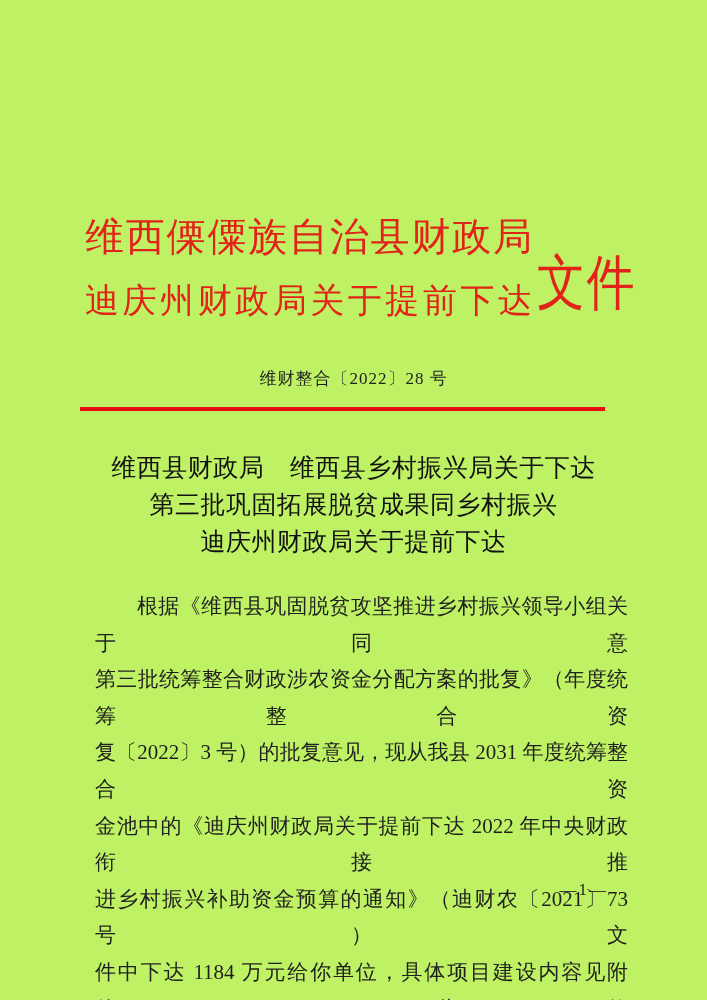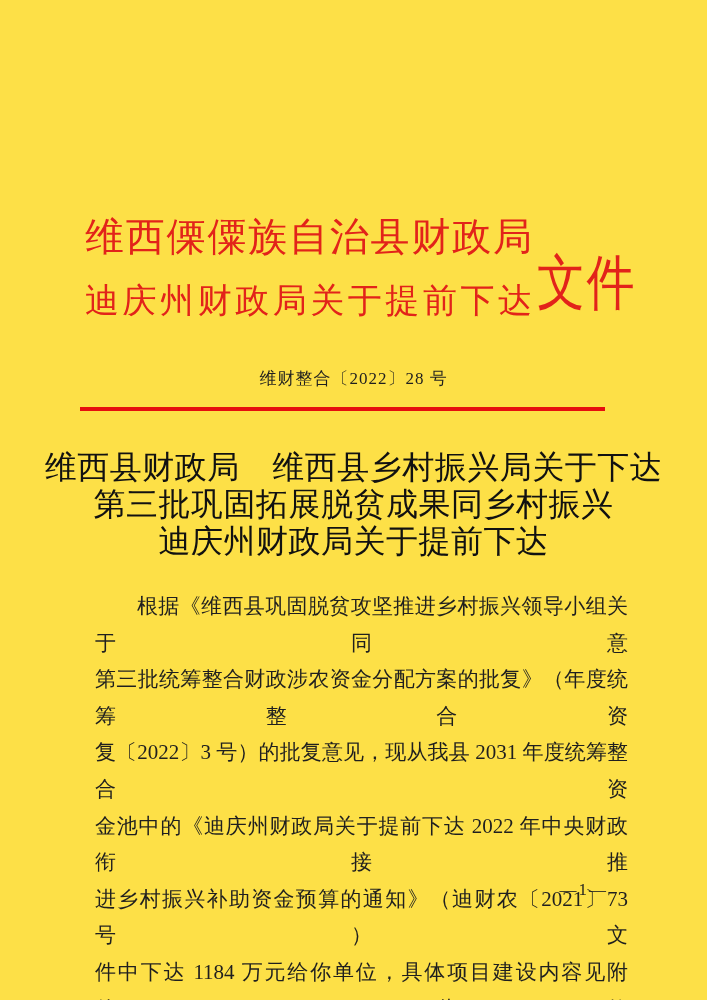--- a/index.html
+++ b/index.html
@@ -4,21 +4,21 @@
 <style>
   :root{
     --accent:#e2231a;
     --rule:#e60e0e;
     --text:#1f1f1f;
   }
   html,body{margin:0;padding:0;background:#ffffff;}
   .page{
     position:relative;
     width:707px;height:1000px;
-    background:#fde047;
+    background:#bef264;
     overflow:hidden;
     color:var(--text);
     font-family:"Liberation Serif","DejaVu Serif",serif;
   }
   
   .letterhead{position:absolute;top:205px;left:85px;width:548px;height:135px;}
   .agency-lines{width:447px;}
   .agency-line{
     color:var(--accent);
     text-align:justify;
@@ -42,21 +42,21 @@
     position:absolute;top:367px;left:0;width:100%;
     text-align:center;font-size:17px;letter-spacing:1px;
   }
   .red-rule{
     position:absolute;top:407px;left:80px;
     width:525px;height:4px;background:var(--rule);
   }
   
   .doc-title{
     position:absolute;top:449px;left:0;width:100%;margin:0;
-    text-align:center;font-size:32px;line-height:37px;
+    text-align:center;font-size:25px;line-height:37px;
     font-weight:500;letter-spacing:0.5px;color:#111;
   }
   .title-line{display:block;}
   
   .body-block{
     position:absolute;top:588px;left:95px;width:533px;
     font-size:21px;line-height:36.6px;
   }
   .salutation{margin:0;}
   .body-line{

